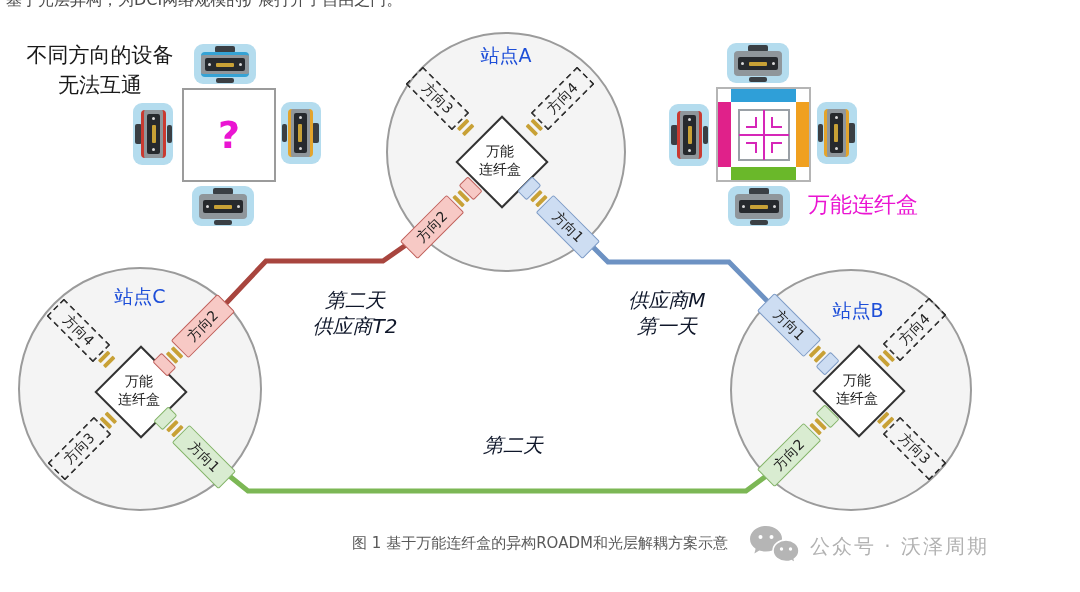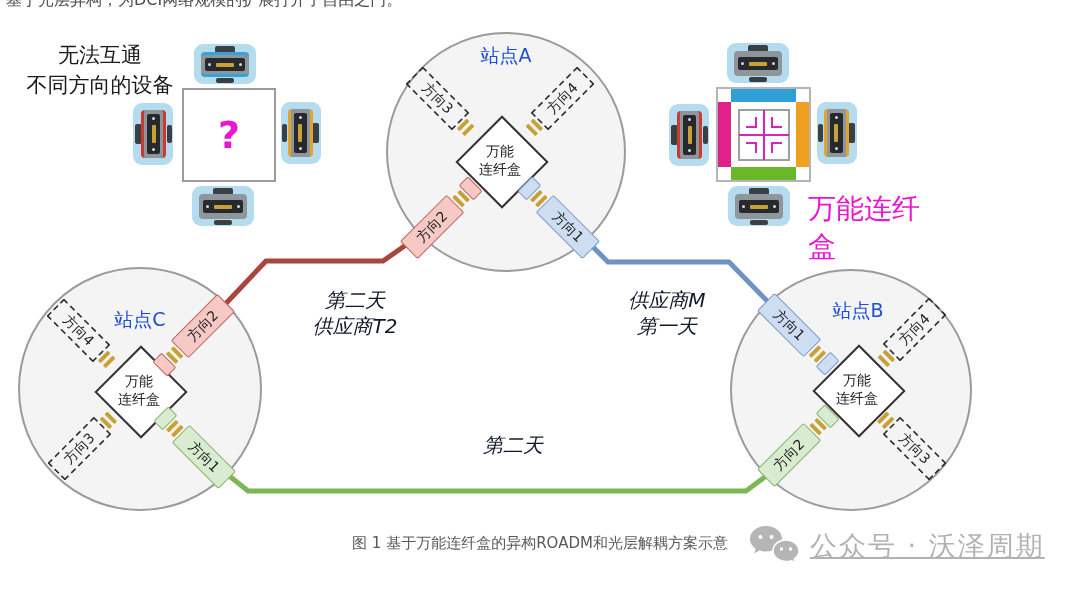--- a/index.html
+++ b/index.html
@@ -34,21 +34,21 @@
   .acc-orange .dbody{border-color:#e3a42c;}
 
   
   .ubox{left:716px;top:87px;width:95px;height:95px;background:#fff;border:2px solid #b5b5b5;box-sizing:border-box;z-index:5;}
   .ubar{position:absolute;}
   .ubar.t{top:0;left:13px;right:13px;height:13px;}
   .ubar.b{bottom:0;left:13px;right:13px;height:13px;}
   .ubar.l{left:0;top:13px;bottom:13px;width:13px;}
   .ubar.r{right:0;top:13px;bottom:13px;width:13px;}
   .upattern{position:absolute;left:50%;top:50%;transform:translate(-50%,-50%);}
-  .ubox-label{left:808px;top:190px;width:130px;font-size:28px;color:#ea15d2;z-index:5;}
+  .ubox-label{left:808px;top:190px;width:130px;font-size:22px;color:#ea15d2;z-index:5;}
 
   
   .site{position:absolute;}
   .circle{position:absolute;inset:0;border-radius:50%;background:#f4f4f4;border:2px solid #9b9b9b;box-sizing:border-box;z-index:1;}
   .site-name{position:absolute;transform:translate(-50%,-50%);font-size:19px;color:#1d4ed8;white-space:nowrap;z-index:3;}
   .diamond{position:absolute;width:62px;height:62px;margin:-31px 0 0 -31px;background:#fff;border:2px solid #333;
            transform:rotate(45deg);z-index:3;}
   .diamond-label{position:absolute;transform:translate(-50%,-50%);width:80px;text-align:center;
                  font-size:14px;line-height:1.25;color:#222;z-index:4;}
   .port{position:absolute;display:flex;align-items:center;gap:2px;z-index:3;}
@@ -68,32 +68,32 @@
   .green .psq{background:#d9ecd1;border:1px solid #84b469;}
 
   
   .links-svg{left:0;top:0;z-index:2;pointer-events:none;}
   .link-label{position:absolute;width:150px;text-align:center;font-size:20px;font-style:italic;
               color:#0f172a;line-height:1.3;z-index:5;}
 
   
   .caption{left:0;top:534px;width:1080px;text-align:center;font-size:15px;color:#595959;z-index:5;}
   .watermark{left:748px;top:524px;display:flex;align-items:center;gap:10px;z-index:5;}
-  .wm-text{font-size:27px;color:#b2b2b2;letter-spacing:2px;white-space:nowrap;text-decoration:underline;}
+  .wm-text{font-size:20px;color:#b2b2b2;letter-spacing:2px;white-space:nowrap;}
 </style>
 </head>
 <body>
 
 <div class="canvas">
 
   <div class="abs top-text">基于光层异构，为DCI网络规模的扩展打开了自由之门。</div>
 
   <div class="abs illo-title">
+    <div>不同方向的设备</div>
     <div>无法互通</div>
-    <div>不同方向的设备</div>
   </div>
 
   <div class="abs qbox">
     <span class="qmark">?</span>
   </div>
 
   <div class="dev acc-teal" style="left:225px;top:64px;">
     <span class="dtab"></span>
     <span class="dbody">
         <span class="dplate">
@@ -254,21 +254,21 @@
       <span class="bars">
           <i></i>
           <i></i>
         </span>
       <span class="prect">方向1</span>
     </div>
   </div>
 
   <div class="site" style="left:18px;top:267px;width:244px;height:244px;">
     <div class="circle"></div>
-    <div class="site-name" style="left:122px;top:53px;">站点C</div>
+    <div class="site-name" style="left:122px;top:30px;">站点C</div>
     <div class="diamond" style="left:121px;top:123px;"></div>
     <div class="diamond-label" style="left:121px;top:123px;">
       <div>万能</div>
       <div>连纤盒</div>
     </div>
     <div class="port nw dashed" style="left:65px;top:68px;">
       <span class="prect">方向4</span>
       <span class="bars">
           <i></i>
           <i></i>

